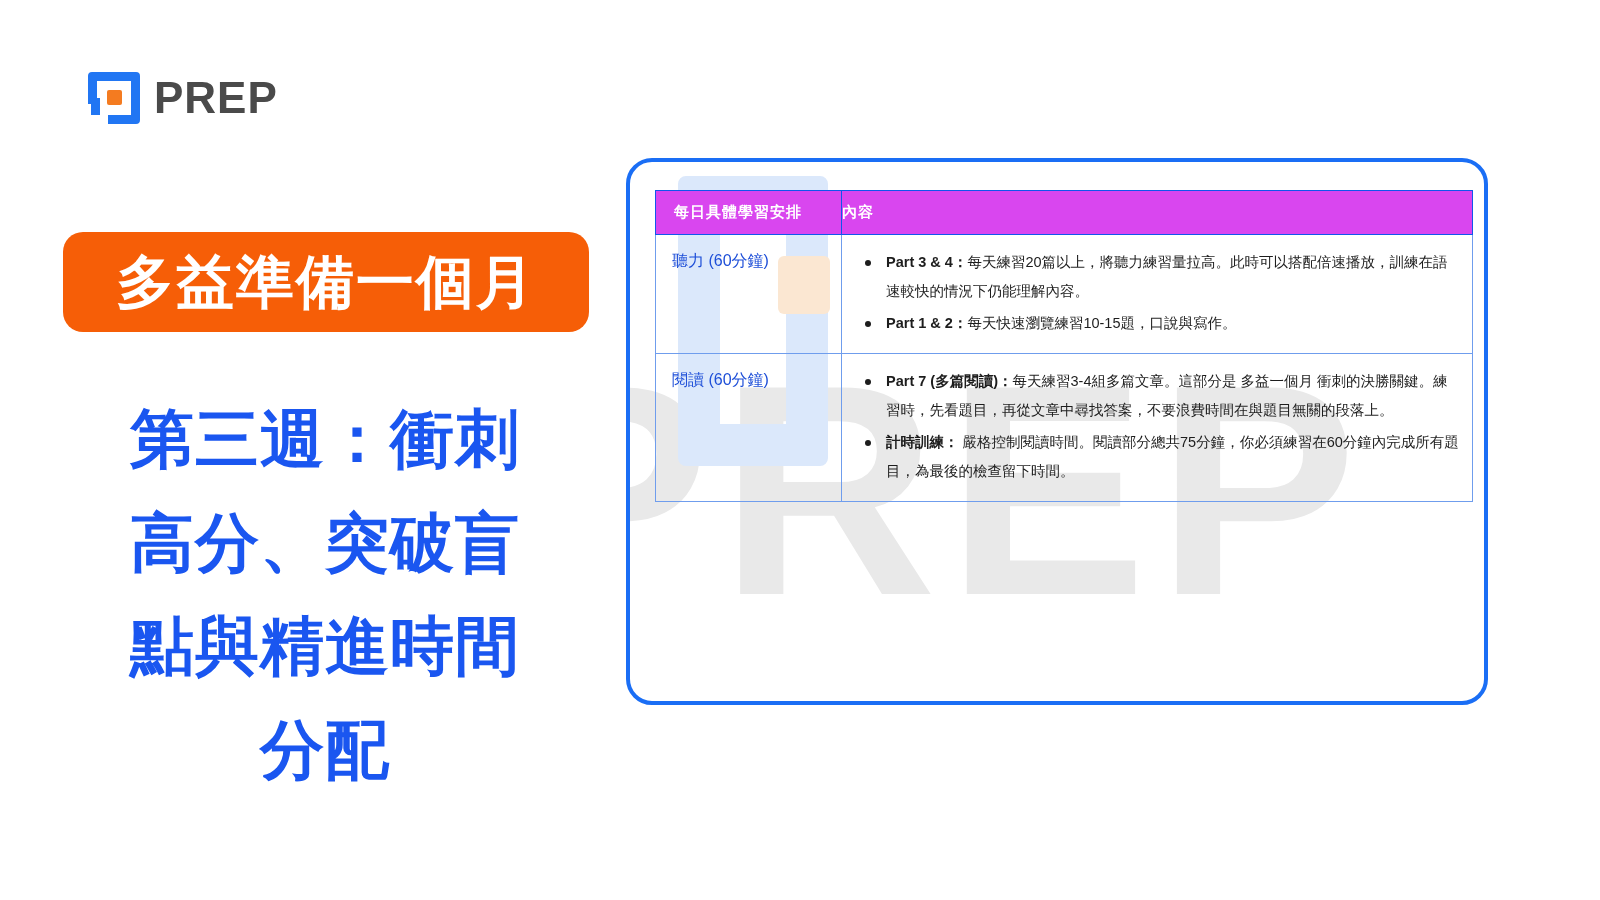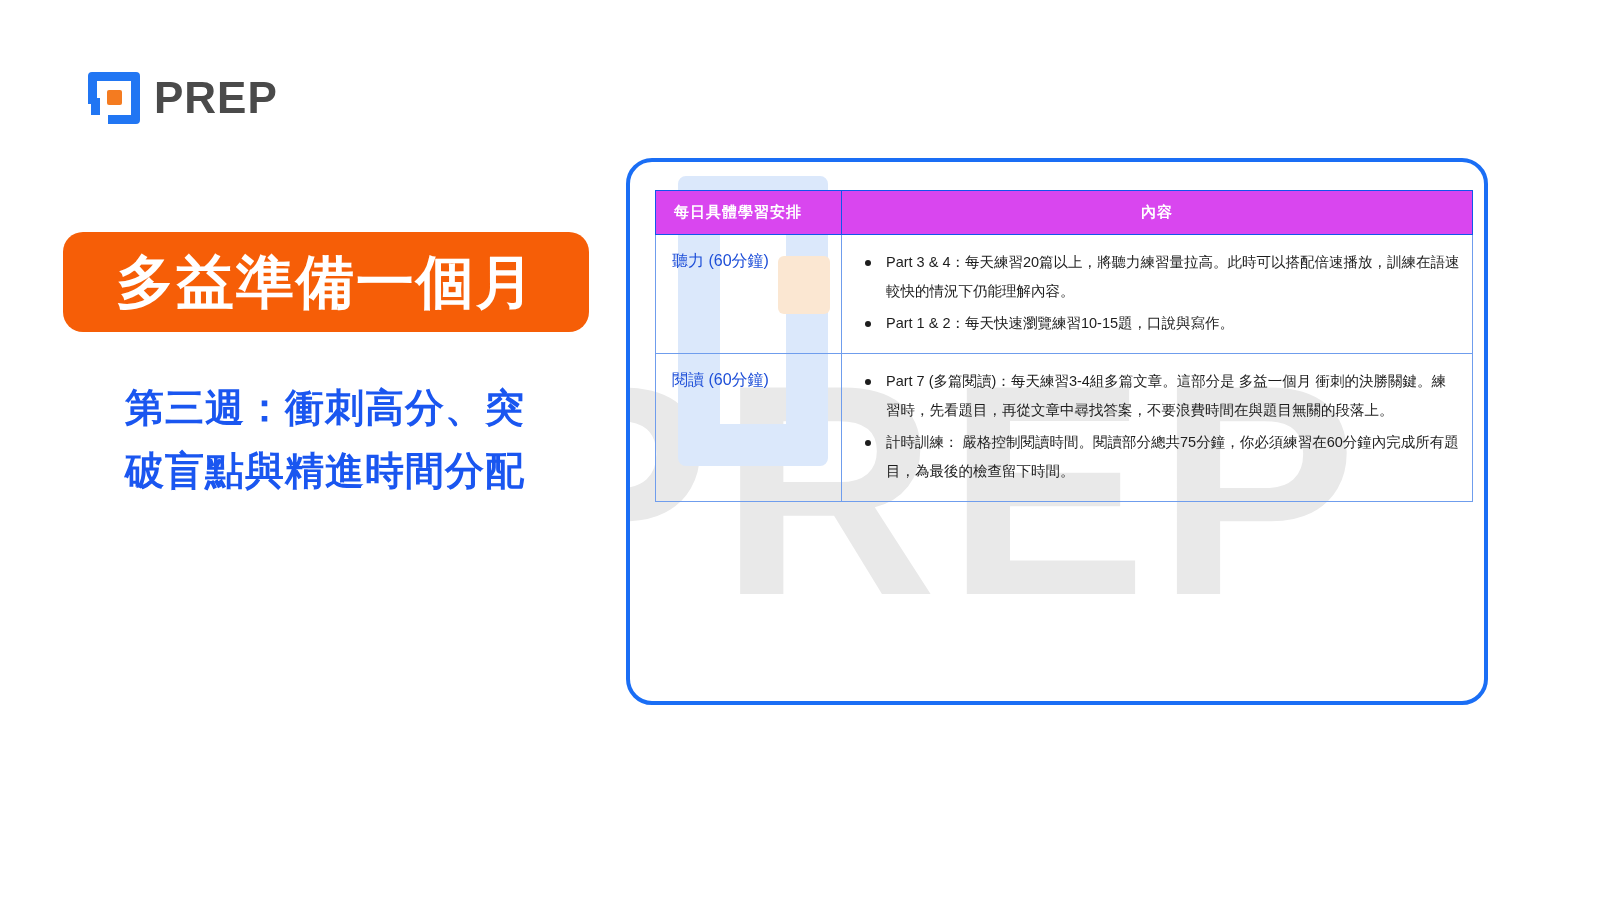--- a/index.html
+++ b/index.html
@@ -99,24 +99,24 @@
     font-weight: bold;
     letter-spacing: 2px;
     line-height: 1;
     white-space: nowrap;
   }
 
   
   .headline {
     position: absolute;
     left: 110px;
-    top: 376px;
+    top: 388px;
     width: 430px;
     color: #1a56f0;
-    font-size: 39px;
+    font-size: 64px;
     font-weight: bold;
     line-height: 1.62;
     text-align: center;
     letter-spacing: 1px;
   }
 
   
   .card {
     position: absolute;
     left: 626px;
@@ -193,21 +193,20 @@
     background: #d946ef;
     color: #ffffff;
     font-size: 15px;
     font-weight: bold;
     letter-spacing: 1px;
     padding: 12px 0 12px 18px;
     text-align: left;
     border-color: #1157ec;
   }
   table.sched thead th.center {
-    text-align: center;
     padding-left: 0;
   }
   .col-a { width: 186px; }
   .col-b { width: 631px; }
 
   td.label {
     padding: 13px 10px 13px 16px;
     font-size: 16px;
     color: #1d4ed8;
     line-height: 1.65;
@@ -232,21 +231,21 @@
     content: "";
     position: absolute;
     left: -21px;
     top: 12px;
     width: 6px;
     height: 6px;
     border-radius: 50%;
     background: #1d1d1d;
   }
   ul.bullets li b {
-    font-weight: normal;
+    font-weight: bold;
     margin-top: 38px;
   }
 </style>
 </head>
 <body>
 
 <div class="left-panel">
 
   <div class="logo-row">
     <div class="logo-mark">

